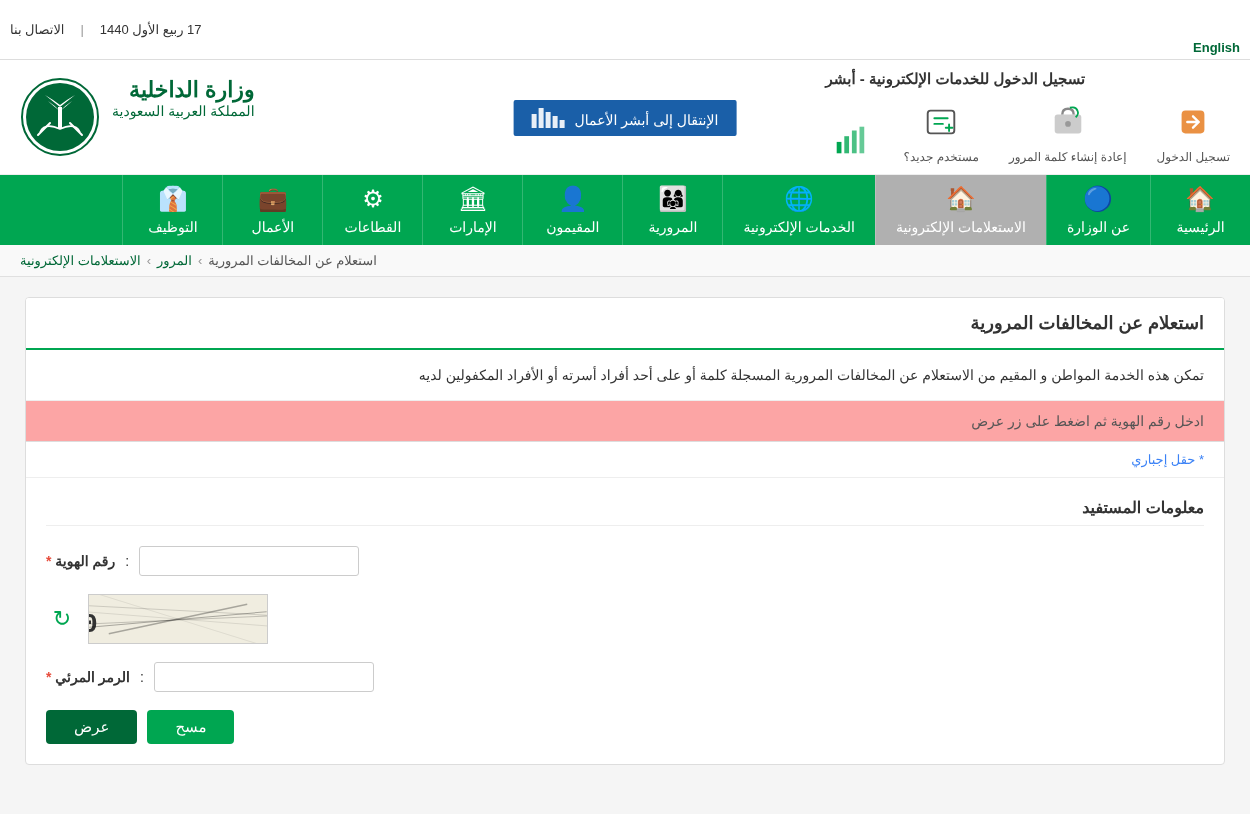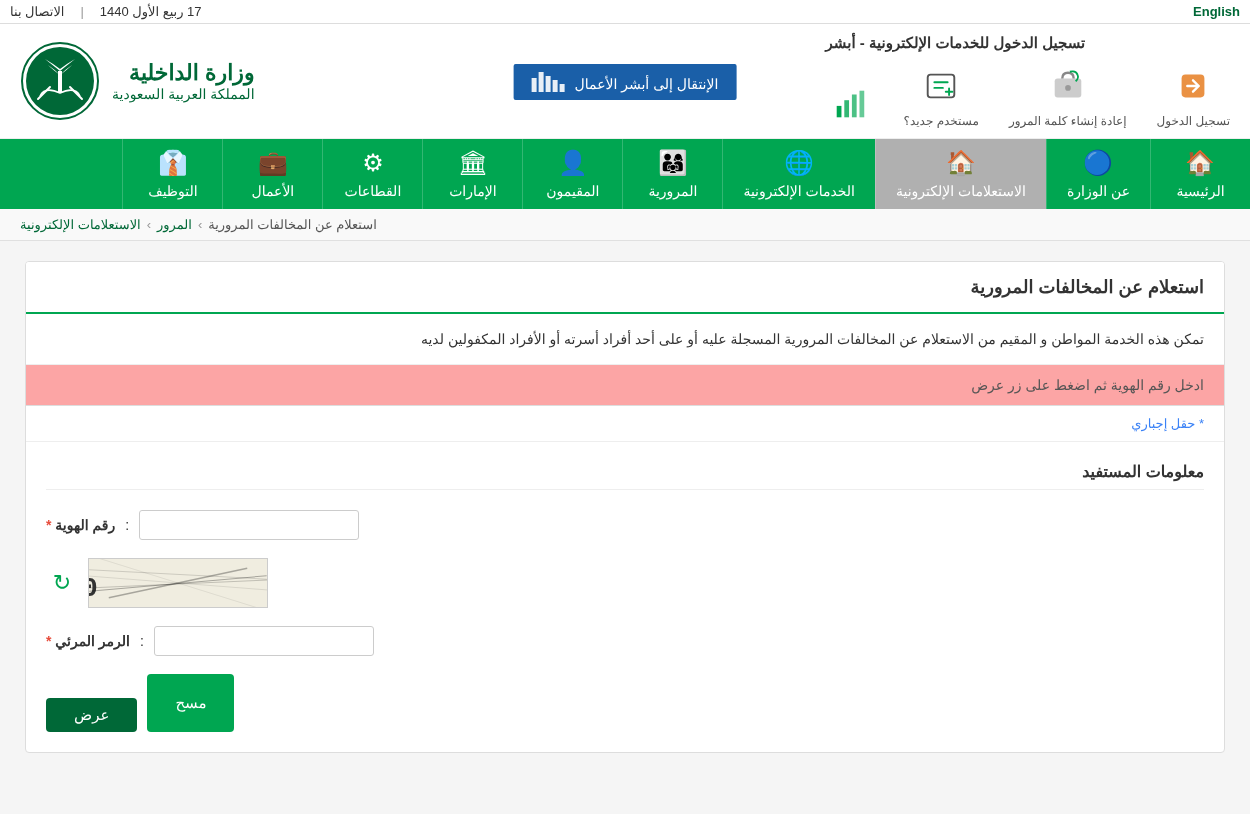--- a/index.html
+++ b/index.html
@@ -25,20 +25,21 @@
       display: flex;
       align-items: center;
       gap: 6px;
     }
     .english-link {
       color: #006837;
       font-weight: bold;
       font-size: 13px;
       text-decoration: none;
       direction: ltr;
+      margin-top: 36px;
     }
     .separator { color: #999; }
 
     
     .header {
       background: #fff;
       padding: 10px 20px;
       display: flex;
       align-items: center;
       justify-content: space-between;
@@ -74,21 +75,21 @@
       height: 48px;
       display: flex;
       align-items: center;
       justify-content: center;
     }
     .header-icon-item svg { width: 38px; height: 38px; }
 
     
     .logo-area {
       display: flex;
-      align-items: center;
+      align-items: flex-start;
       gap: 12px;
     }
     .logo-text {
       text-align: right;
     }
     .logo-text .ministry-name {
       font-size: 22px;
       font-weight: bold;
       color: #006837;
     }
@@ -303,21 +304,20 @@
     }
     .btn-view {
       background: #006837;
       color: #fff;
       border: none;
       padding: 8px 28px;
       font-size: 15px;
       border-radius: 4px;
       cursor: pointer;
       font-family: Arial, Tahoma, sans-serif;
-      margin-top: 24px;
     }
     .btn-clear {
       background: #00a651;
       color: #fff;
       border: none;
       padding: 8px 28px;
       font-size: 15px;
       border-radius: 4px;
       cursor: pointer;
       font-family: Arial, Tahoma, sans-serif;
@@ -518,21 +518,21 @@
   <a href="#">الاستعلامات الإلكترونية</a>
 </div>
 
 <div class="main-content">
 
   <div class="page-title-bar">
     <div class="page-title">استعلام عن المخالفات المرورية</div>
   </div>
 
   <div class="info-bar">
-    <div class="info-text">تمكن هذه الخدمة المواطن و المقيم من الاستعلام عن المخالفات المرورية المسجلة عليه أو على أحد أفراد أسرته أو الأفراد المكفولين لديه</div>
+    <div class="info-text">تمكن هذه الخدمة المواطن و المقيم من الاستعلام عن المخالفات المرورية المسجلة كلمة أو على أحد أفراد أسرته أو الأفراد المكفولين لديه</div>
   </div>
 
   <div class="instruction-bar">
     <span>ادخل رقم الهوية ثم اضغط على ‎زر عرض</span>
   </div>
 
   <div class="required-note">
     <span>* حقل إجباري</span>
   </div>
 

